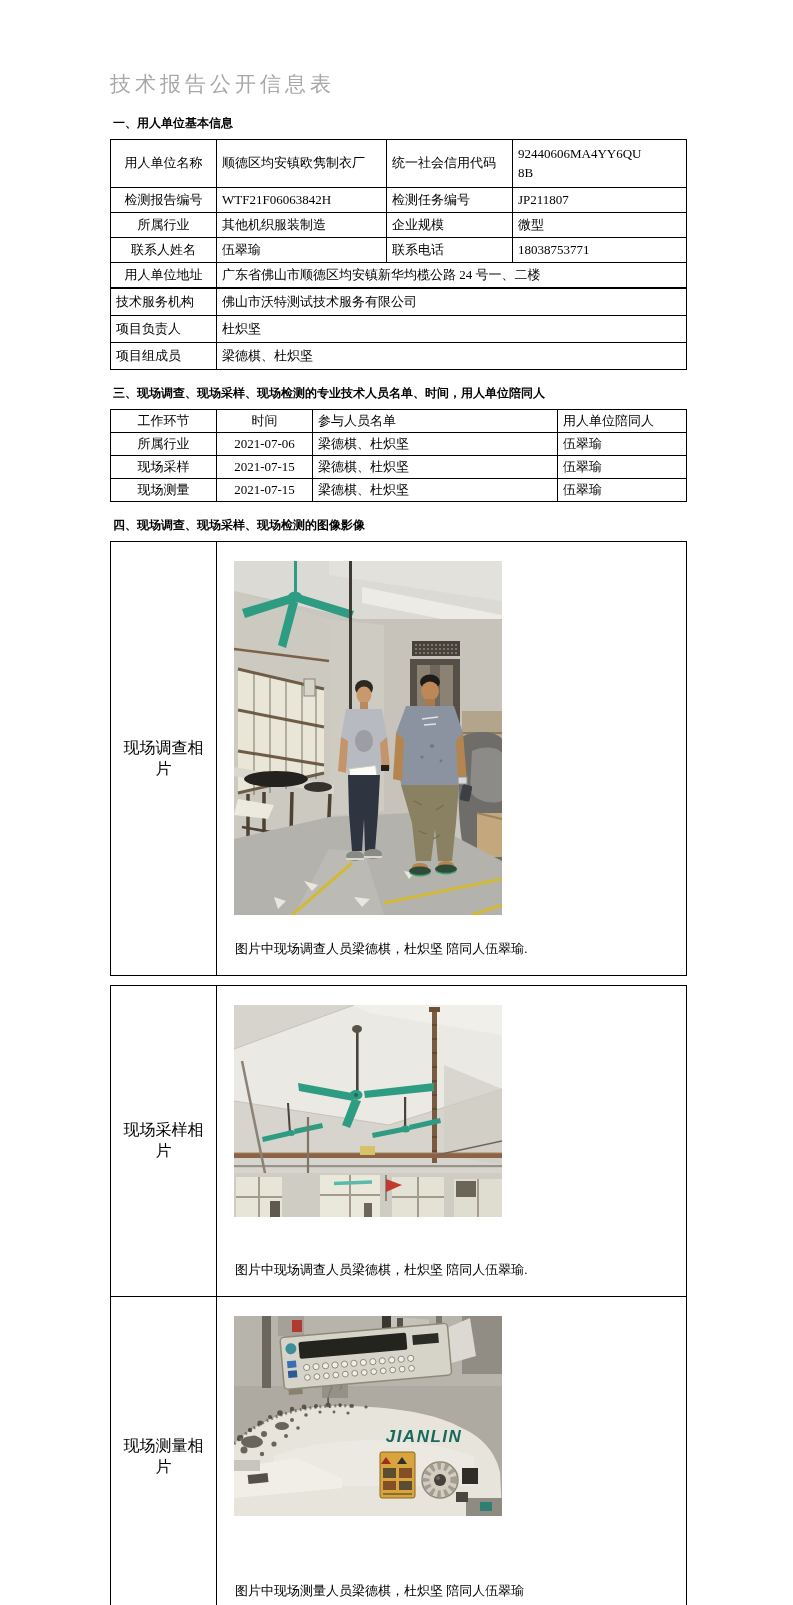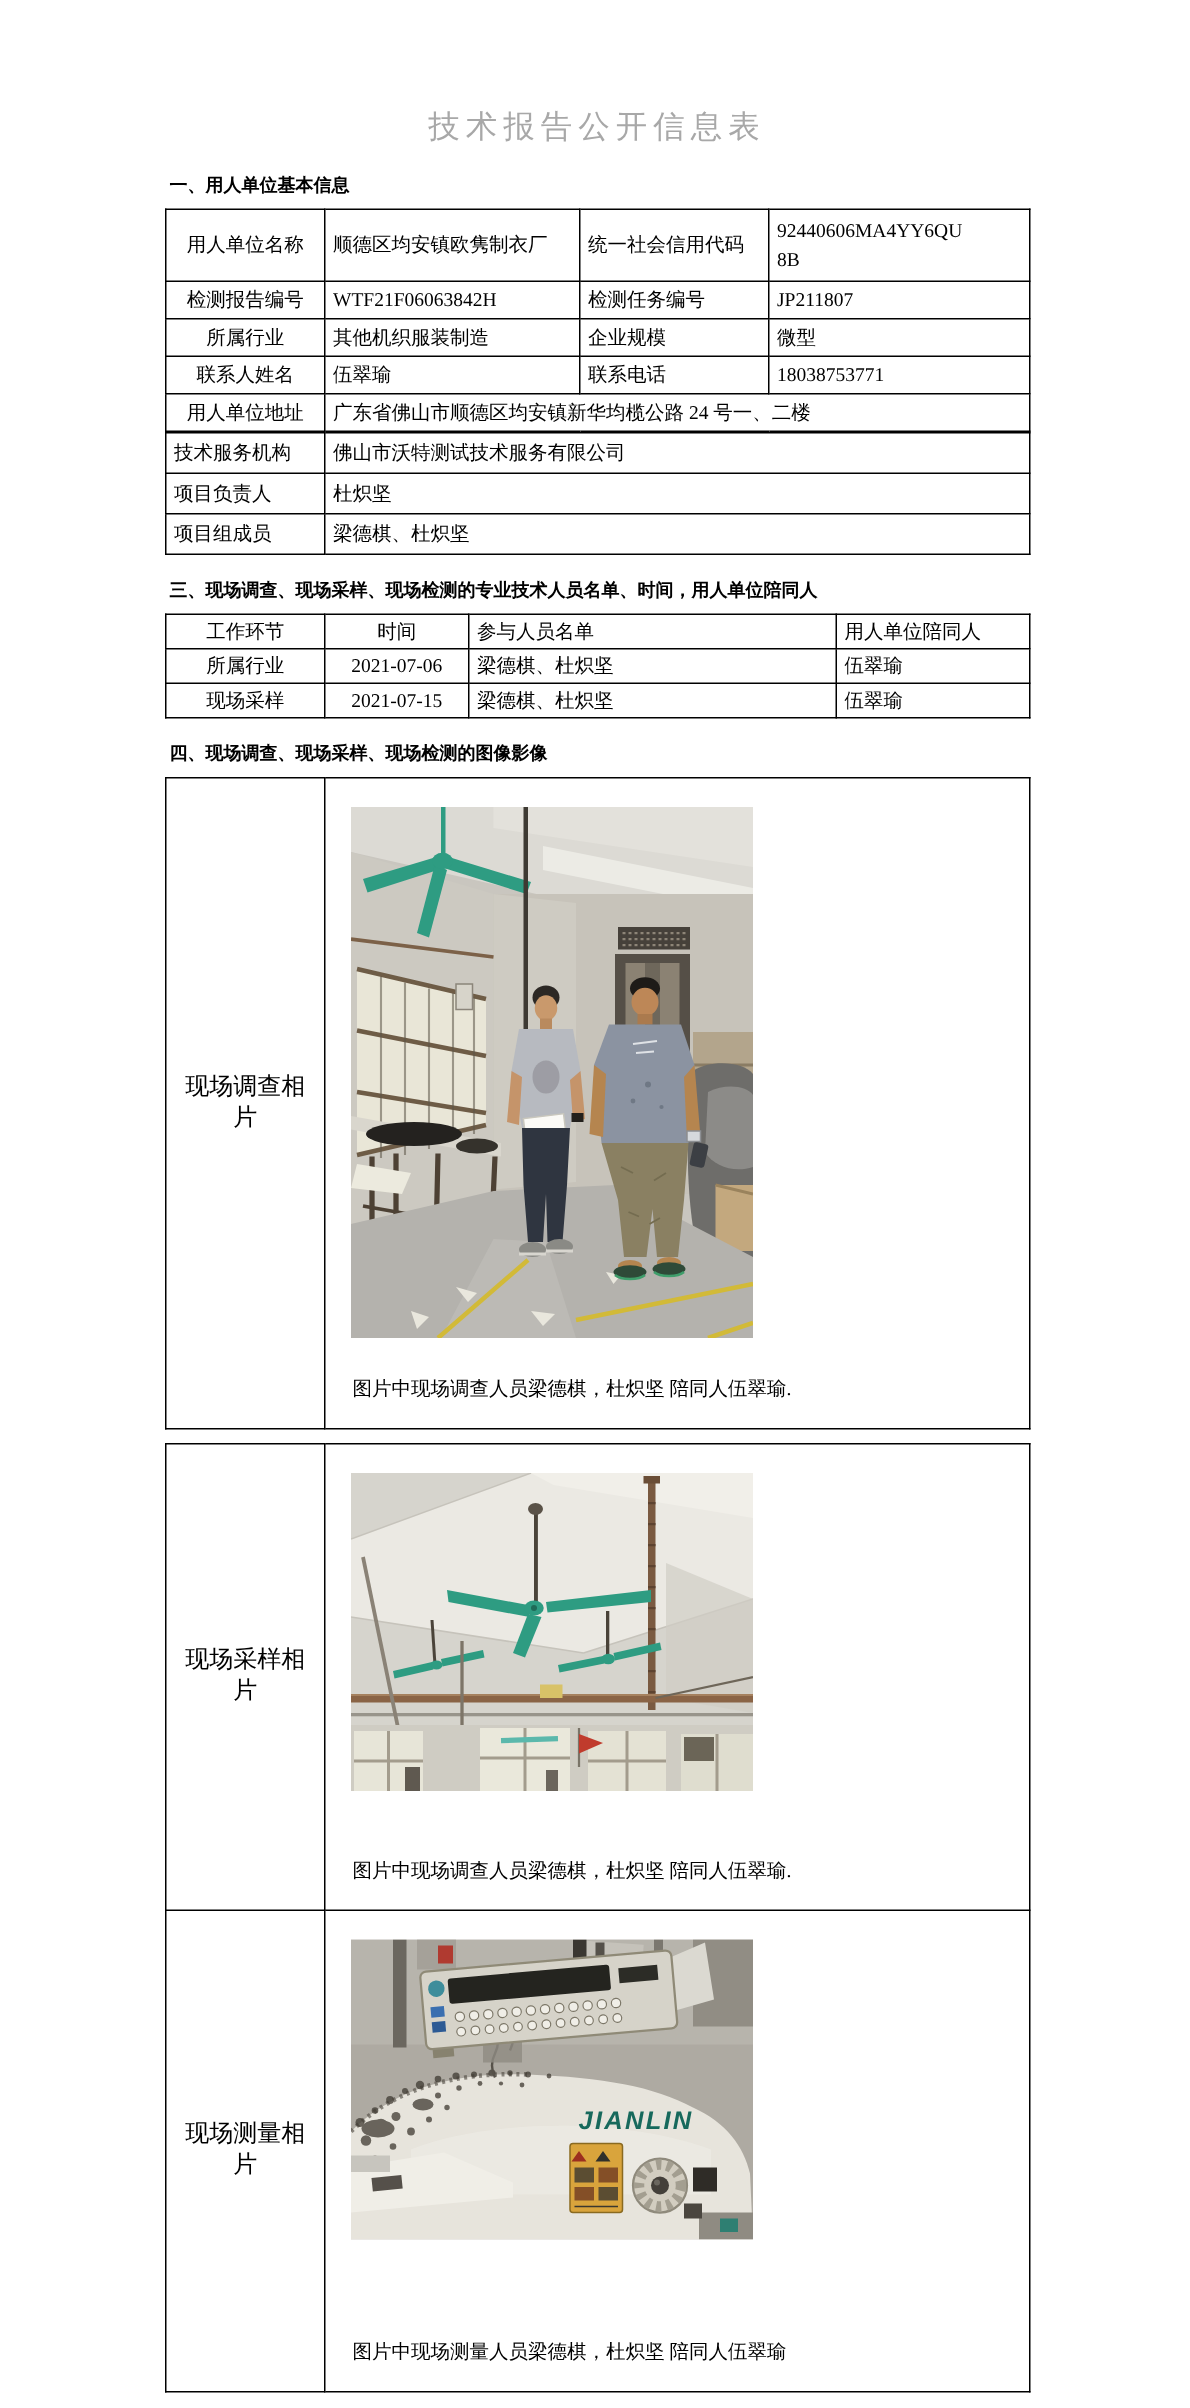--- a/index.html
+++ b/index.html
@@ -1,19 +1,19 @@
 <!DOCTYPE html>
 <html><head>
 <meta charset="utf-8">
 <style>
   html,body{margin:0;padding:0;background:#ffffff;}
   body{width:793px;height:1605px;position:relative;
        font-family:"Liberation Serif","DejaVu Serif",serif;color:#000;}
   .page{padding:70px 0 0 110px;width:576px;position:relative;}
-  .doc-title{width:576px;text-align:center;font-size:21px;font-weight:normal;
+  .doc-title{width:576px;font-size:21px;font-weight:normal;
              color:#a8a8a8;letter-spacing:4px;margin:0 0 0 0;}
   .sec-heading{font-size:12px;font-weight:bold;margin:15px 0 7px 3px;}
   .sec-heading.first{margin-top:17px;}
   table{border-collapse:collapse;table-layout:fixed;width:576px;}
   td{border:1.5px solid #000;font-size:13px;line-height:1.3;padding:1px 5px;
      vertical-align:middle;overflow:hidden;}
   td.c{text-align:center;}
   td.l{text-align:left;}
   .h45 td{height:45px;} .h22 td{height:22px;} .h24 td{height:24px;} .h20 td{height:20px;}
   .wrapnum{display:inline-block;max-width:124px;word-break:break-all;line-height:1.45;}
@@ -111,20 +111,26 @@
       <td class="l">用人单位陪同人</td>
     </tr>
     <tr class="h20">
       <td class="c">所属行业</td>
       <td class="c">2021-07-06</td>
       <td class="l">梁德棋、杜炽坚</td>
       <td class="l">伍翠瑜</td>
     </tr>
     <tr class="h20">
       <td class="c">现场采样</td>
+      <td class="c">2021-07-15</td>
+      <td class="l">梁德棋、杜炽坚</td>
+      <td class="l">伍翠瑜</td>
+    </tr>
+    <tr class="h20">
+      <td class="c">现场测量</td>
       <td class="c">2021-07-15</td>
       <td class="l">梁德棋、杜炽坚</td>
       <td class="l">伍翠瑜</td>
     </tr>
   </tbody>
     </table>
 
   <div class="sec-heading">四、现场调查、现场采样、现场检测的图像影像</div>
 
   <table>

